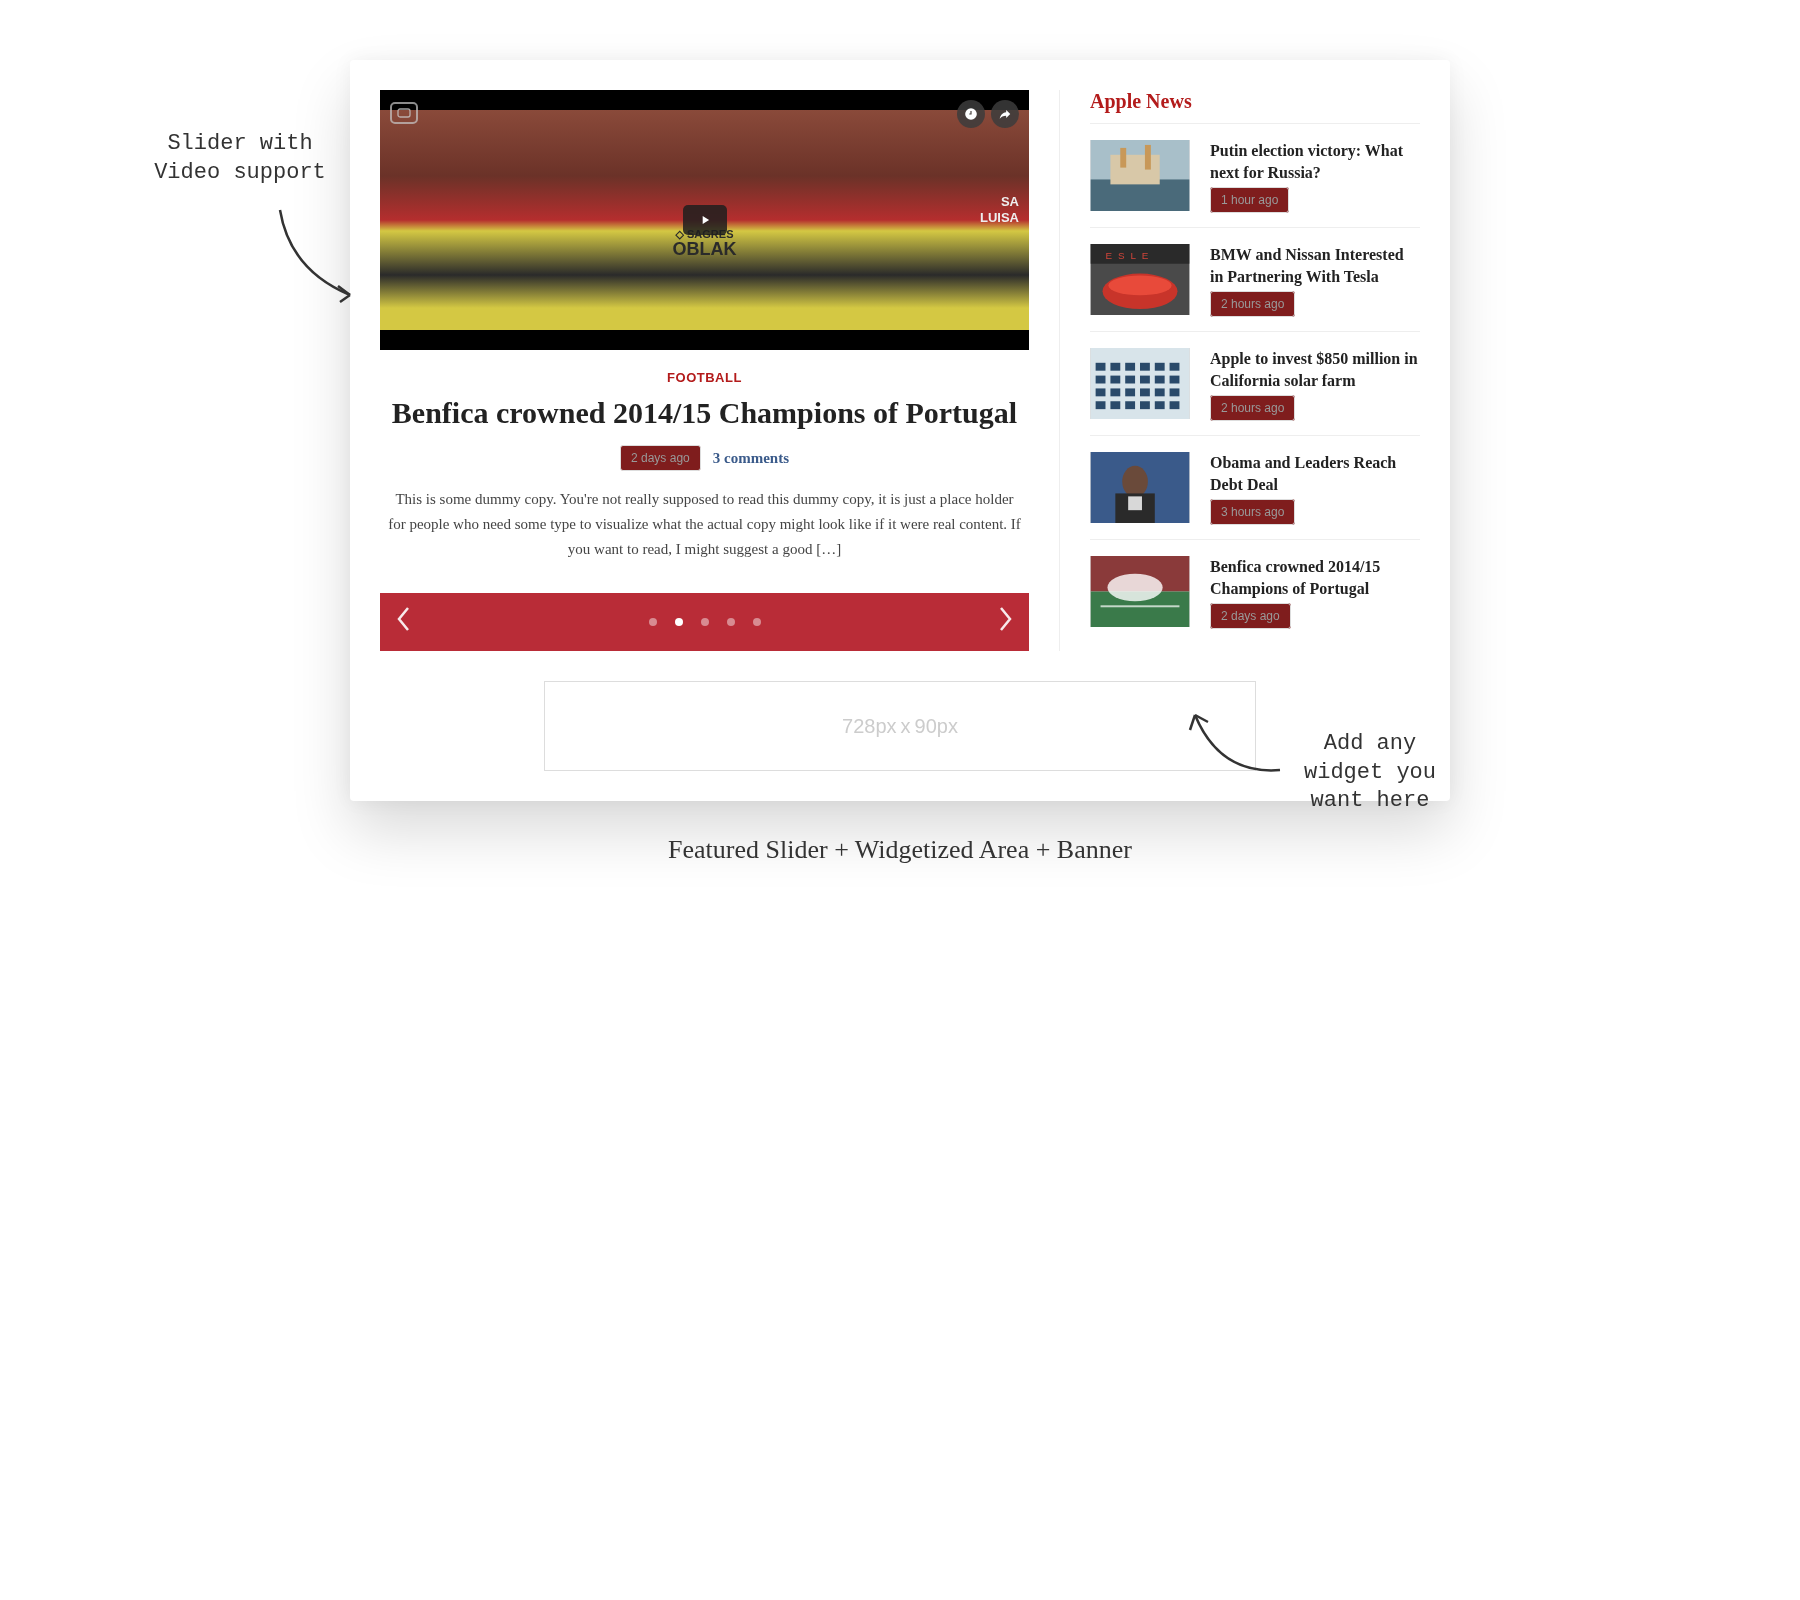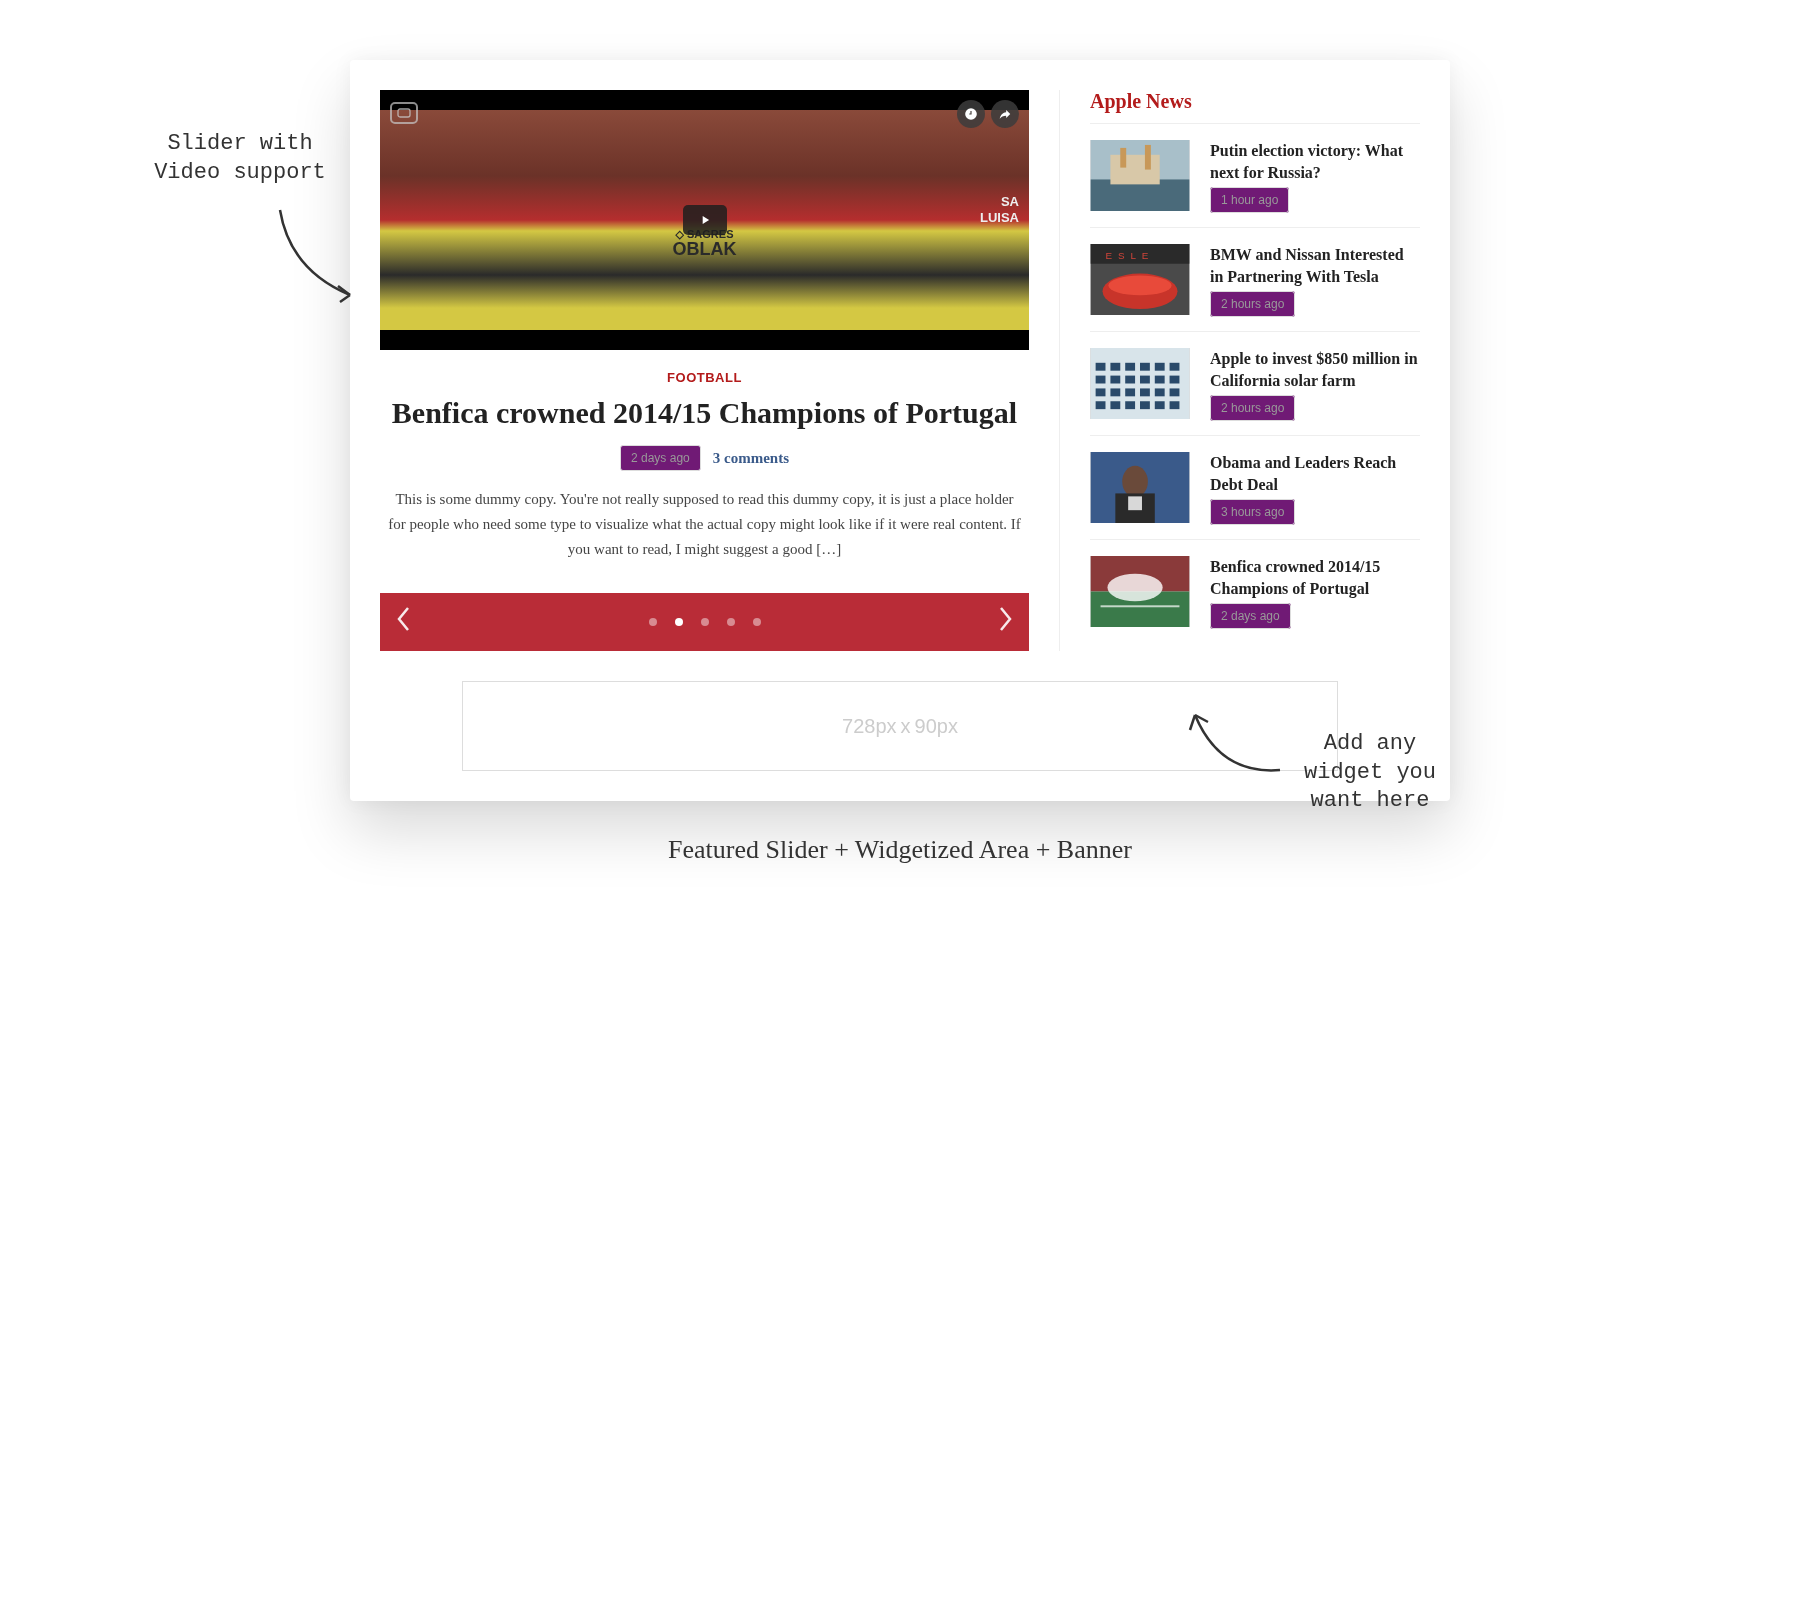--- a/index.html
+++ b/index.html
@@ -17,36 +17,36 @@
 .jersey-scene{position:absolute;inset:20px 0;background:linear-gradient(180deg,#8a4a3a 0%,#6b3228 30%,#b52e2e 50%,#d4c843 55%,#2a2a2a 75%,#d4c843 90%);}
 .jersey-text{position:absolute;left:50%;bottom:90px;transform:translateX(-50%);color:#2a2a2a;font-family:Arial,sans-serif;font-weight:bold;text-align:center;line-height:1.1;}
 .jersey-text .line1{font-size:14px;}
 .jersey-text .line2{font-size:18px;}
 .side-text{position:absolute;right:10px;top:40%;color:#eee;font-family:Arial,sans-serif;font-weight:bold;font-size:13px;line-height:1.2;text-align:right;}
 .tv-logo{position:absolute;left:10px;top:12px;width:28px;height:22px;border:2px solid rgba(200,200,200,0.7);border-radius:5px;display:flex;align-items:center;justify-content:center;}
 .slider-meta{text-align:center;padding:20px 0 10px;}
 .category{color:#b31b1b;font-family:Arial,sans-serif;font-weight:700;font-size:13px;letter-spacing:0.5px;}
 .headline{color:#222;font-weight:700;font-size:30px;line-height:1.2;margin:10px 0 14px;font-family:Georgia,serif;}
 .meta-row{display:flex;justify-content:center;align-items:center;gap:12px;margin-bottom:16px;}
-.time-pill{border:1px solid #ddd;color:#999;font-family:Arial,sans-serif;font-size:12px;padding:5px 10px;border-radius:3px;background:#701a75;}
+.time-pill{border:1px solid #ddd;color:#999;font-family:Arial,sans-serif;font-size:12px;padding:5px 10px;border-radius:3px;background:#7f1d1d;}
 .comments-link{color:#3a5a8a;font-family:Georgia,serif;font-weight:700;font-size:15px;}
 .excerpt{color:#444;font-family:Georgia,serif;font-size:15px;line-height:1.65;text-align:center;padding:0 6px;}
 .slider-nav{margin-top:22px;background:#b92c37;height:58px;display:flex;align-items:center;justify-content:space-between;padding:0 16px;}
 .arrow{color:rgba(255,255,255,0.9);font-size:24px;font-family:Arial,sans-serif;cursor:pointer;}
 .dots{display:flex;gap:18px;}
 .dot{width:8px;height:8px;border-radius:50%;background:rgba(255,255,255,0.45);}
 .dot.active{background:#fff;}
 .sidebar-title{color:#b31b1b;font-family:Georgia,serif;font-weight:700;font-size:20px;padding-bottom:10px;}
 .news-list{display:flex;flex-direction:column;}
 .news-item{display:flex;gap:20px;padding:16px 0;border-top:1px solid #eee;}
 .thumb{width:100px;height:71px;flex-shrink:0;background:#ddd;position:relative;overflow:hidden;}
 .thumb svg{width:100%;height:100%;display:block;}
 .news-item-body{flex:1;min-width:0;}
 .news-item-title{color:#222;font-family:Georgia,serif;font-weight:700;font-size:16px;line-height:1.35;margin-bottom:7px;}
-.ad-banner{border:1px solid #ddd;height:90px;display:flex;align-items:center;justify-content:center;color:#ccc;font-family:Arial,sans-serif;font-size:20px;margin:0 auto;width:876px;max-width:100%;}
+.ad-banner{border:1px solid #ddd;height:90px;display:flex;align-items:center;justify-content:center;color:#ccc;font-family:Arial,sans-serif;font-size:20px;margin:0 auto;width:712px;max-width:100%;}
 .ad-banner .x{margin:0 4px;}
 .annot{font-family:Liberation Mono, monospace;color:#333;font-size:22px;position:absolute;text-align:center;line-height:1.3;}
 .annot-left{left:-200px;top:70px;width:180px;}
 .annot-right{right:-5px;top:670px;width:170px;}
 .caption-bottom{font-family:'Comic Sans MS','Segoe Script',cursive;color:#333;font-size:26px;text-align:center;margin-top:34px;}
 .arrow-annot{position:absolute;pointer-events:none;}
 .arrow-left-svg{left:-90px;top:140px;width:110px;height:110px;}
 .arrow-right-svg{right:160px;top:640px;width:110px;height:90px;}
 </style>
 </head>

